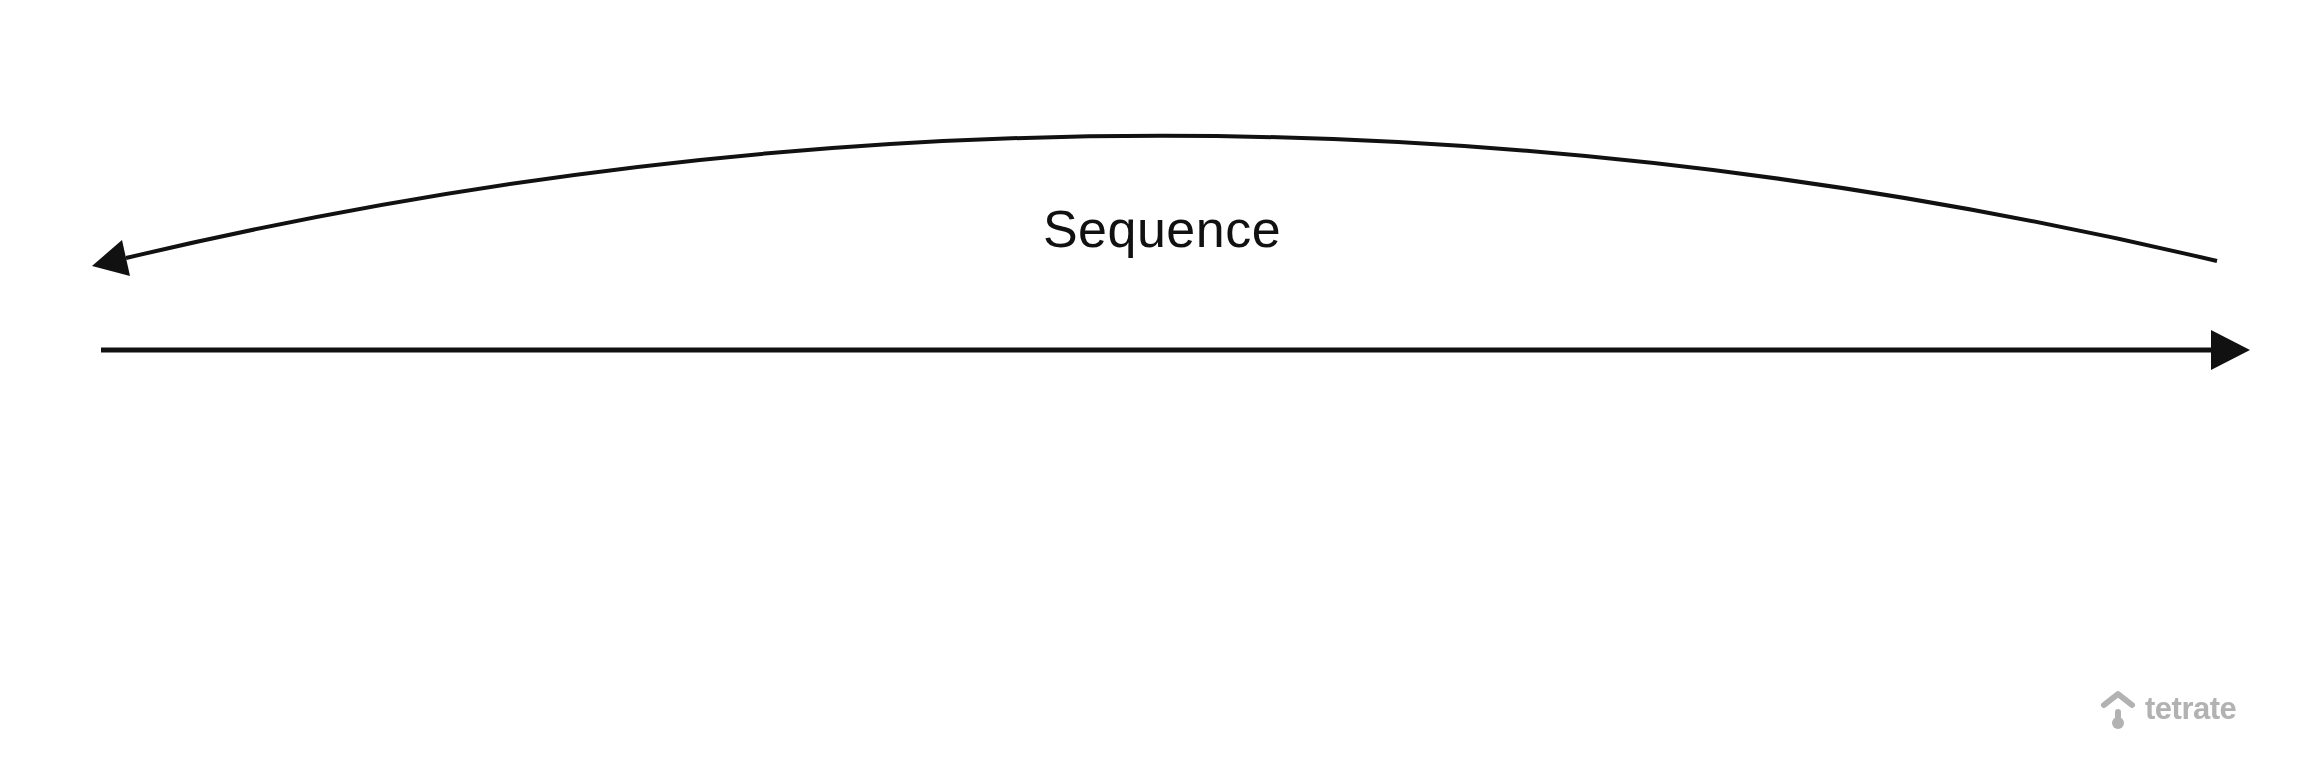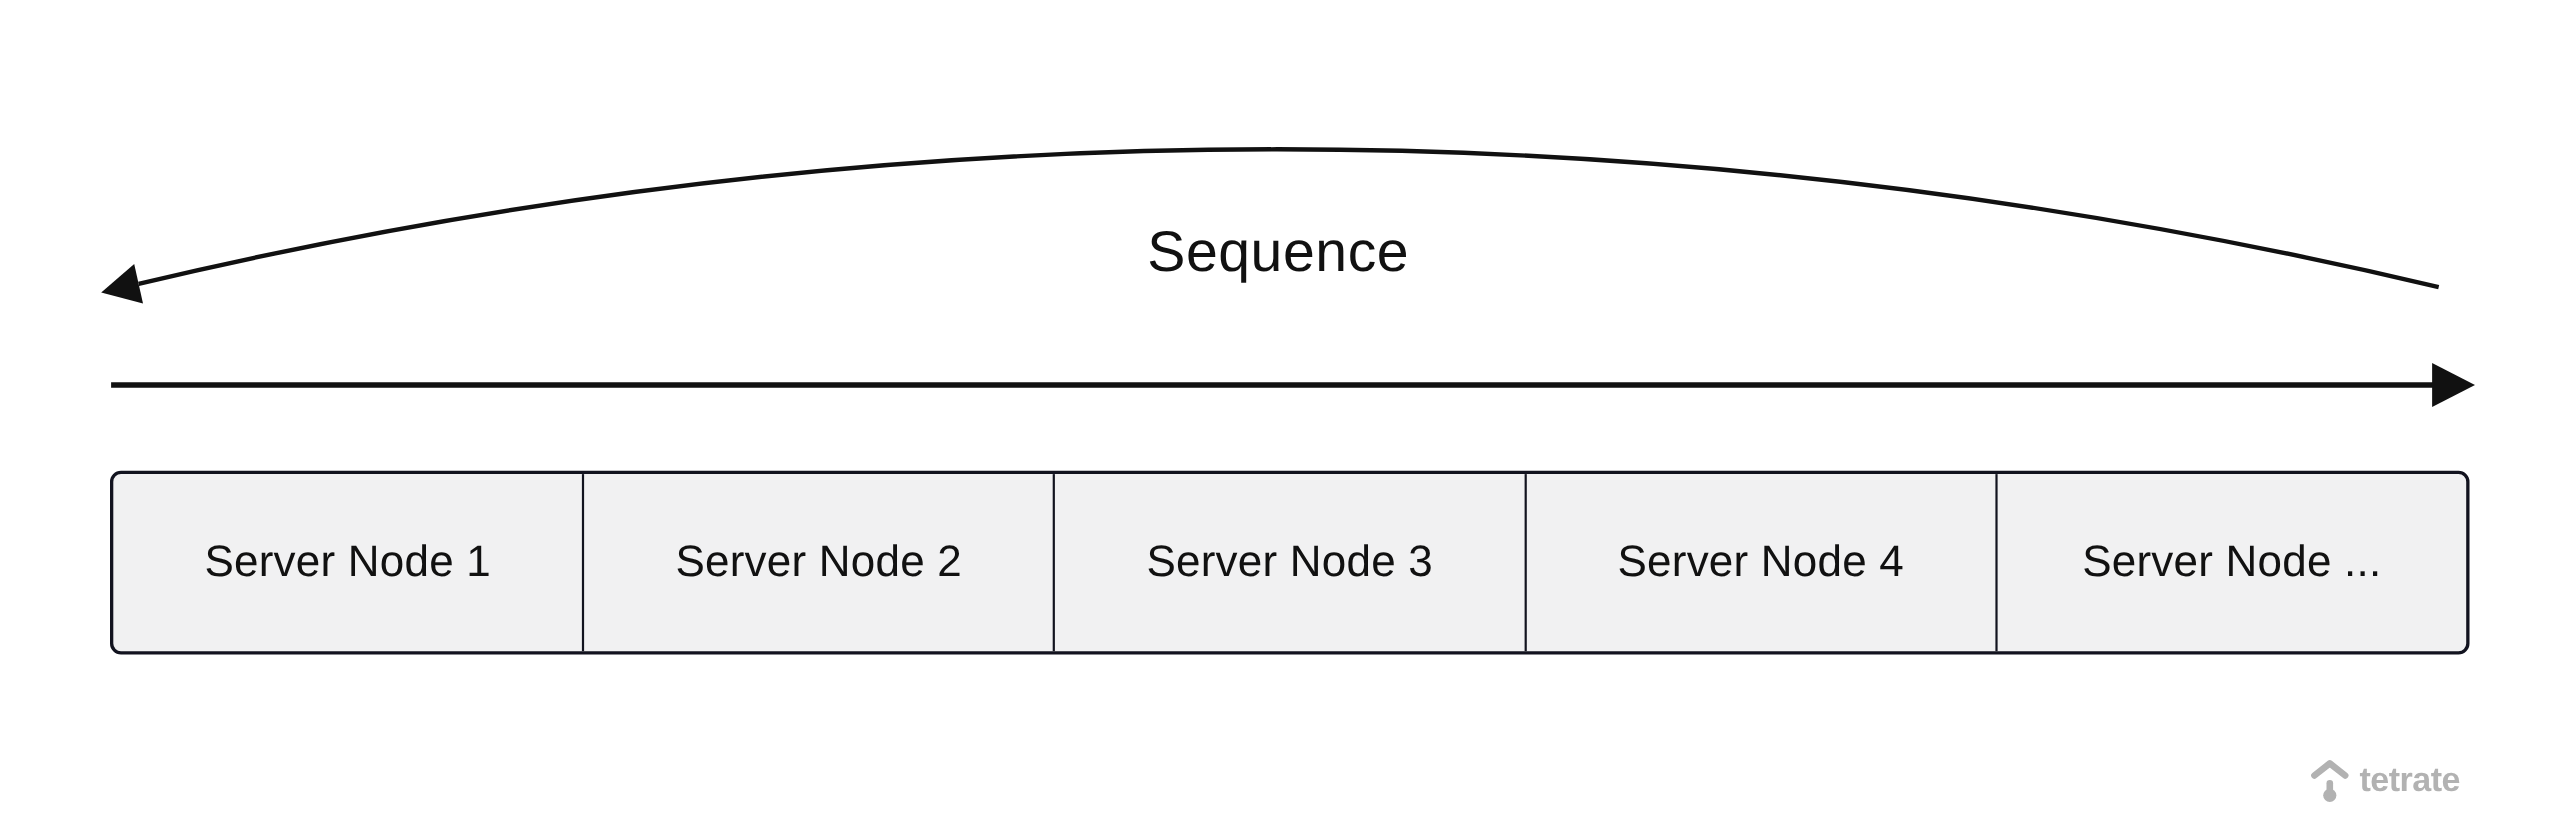--- a/index.html
+++ b/index.html
@@ -74,37 +74,20 @@
     </g>
 
     <g>
       <line class="arrow-line" x1="101" y1="350" x2="2215" y2="350"></line>
       <polygon class="arrow-head" points="2250,350 2211,330 2211,370"></polygon>
     </g>
   </svg>
 
   <div class="sequence-label">Sequence</div>
 
-  <div class="node-row">
-    <div class="node-cell">
-      <span>Server Node 1</span>
-    </div>
-    <div class="node-cell">
-      <span>Server Node 2</span>
-    </div>
-    <div class="node-cell">
-      <span>Server Node 3</span>
-    </div>
-    <div class="node-cell">
-      <span>Server Node 4</span>
-    </div>
-    <div class="node-cell">
-      <span>Server Node ...</span>
-    </div>
-  </div>
 
   <div class="logo">
     <svg class="logo-mark" width="36" height="40" viewBox="0 0 36 40" xmlns="http://www.w3.org/2000/svg" aria-hidden="true">
       <polyline points="4,15 18,4 32,15" fill="none" stroke="var(--logo-gray)" stroke-width="6" stroke-linecap="round" stroke-linejoin="round"></polyline>
       <line x1="18" y1="22" x2="18" y2="31" stroke="var(--logo-gray)" stroke-width="6" stroke-linecap="round"></line>
       <circle cx="18" cy="33" r="6" fill="var(--logo-gray)"></circle>
     </svg>
     <span class="logo-word">tetrate</span>
   </div>
 

